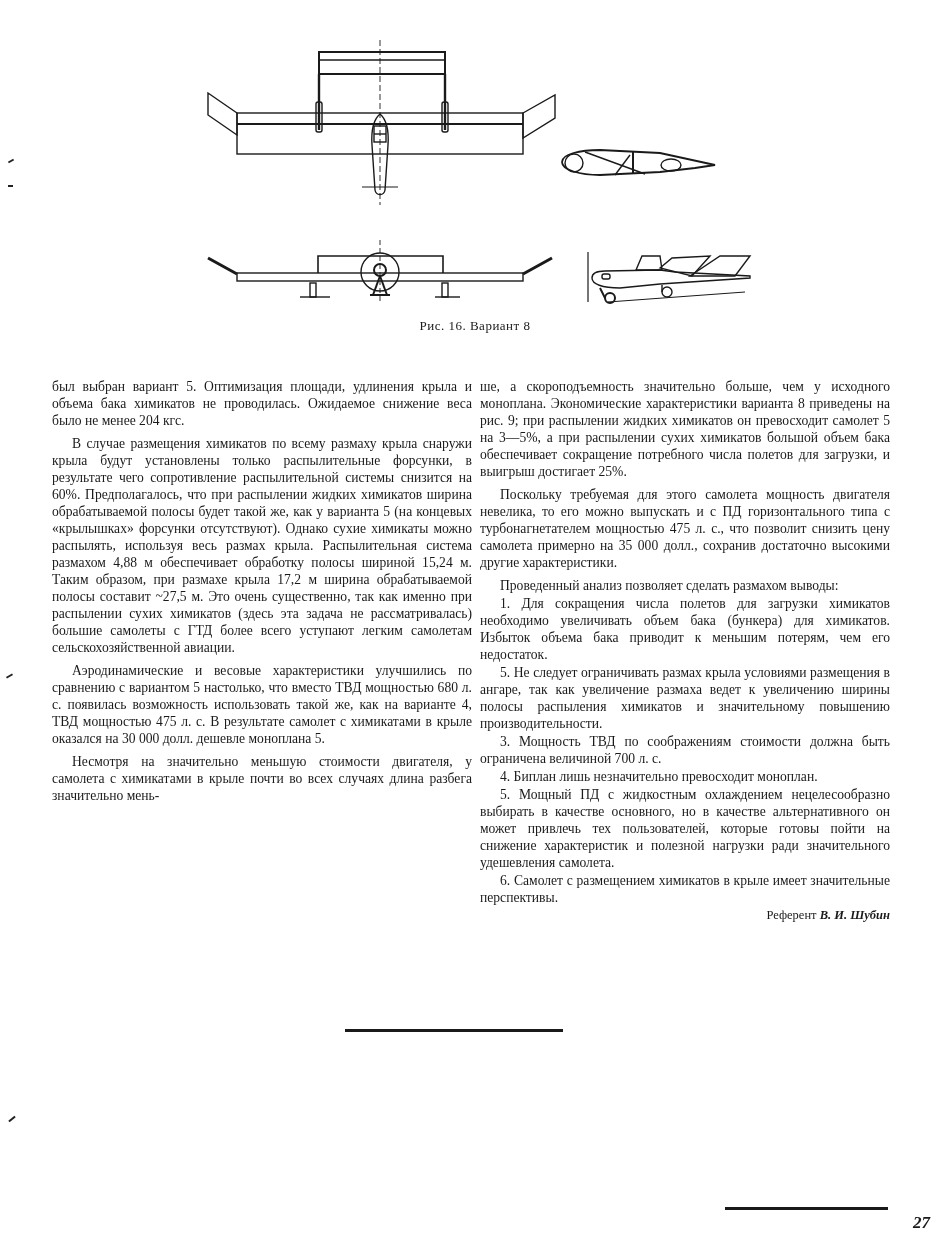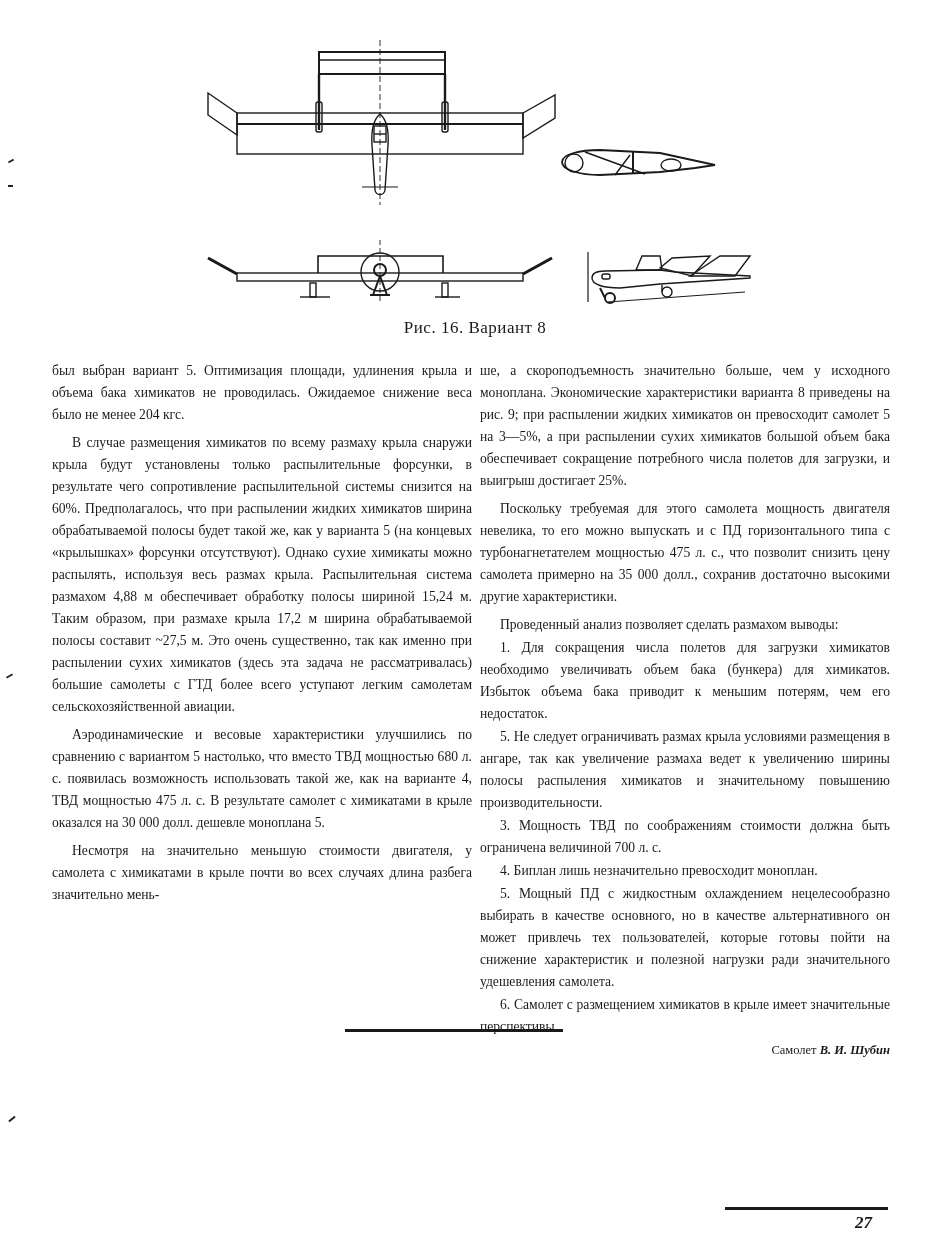--- a/index.html
+++ b/index.html
@@ -1,33 +1,33 @@
 <!DOCTYPE html>
 <html><head>
 <meta charset="utf-8">
 <style>
   html, body { margin:0; padding:0; background:#ffffff; }
   body { width:942px; height:1260px; position:relative; overflow:hidden; color:#1a1a1a;
          font-family:"Liberation Serif","DejaVu Serif",serif; }
   .figure { position:absolute; left:190px; top:40px; width:570px; height:300px; }
   .figure svg { position:absolute; left:0; top:0; }
   .caption { position:absolute; left:190px; top:318px; width:570px; text-align:center;
-             font-size:17px; letter-spacing:0.5px; }
-  .col { position:absolute; top:360px; width:420px; font-size:13.6px; line-height:22px;
+             font-size:13px; letter-spacing:0.5px; }
+  .col { position:absolute; top:378px; width:420px; font-size:13.6px; line-height:17px;
          text-align:justify; }
   .col.left { left:52px; }
   .col.right { left:480px; width:410px; }
   .col p { margin:0 0 6px 0; text-indent:20px; hyphens:auto; }
   .col p.noindent { text-indent:0; }
   .col p.item { margin:0 0 1px 0; }
   .referent { text-align:right; margin-top:1px; font-size:12.5px; }
   .referent .name { font-style:italic; font-weight:bold; }
   .sep-rule { position:absolute; left:345px; top:1029px; width:218px; height:3px; background:#1a1a1a; }
   .page-rule { position:absolute; left:725px; top:1207px; width:163px; height:3px; background:#1a1a1a; }
-  .page-num { position:absolute; left:834px; top:1213px; width:38px; text-align:right;
+  .page-num { position:absolute; left:892px; top:1213px; width:38px; text-align:right;
               font-size:17px; font-weight:bold; font-style:italic; }
   .specks span { position:absolute; background:#222; width:2px; height:2px; }
 </style>
 </head>
 <body>
 
 <div class="figure">
   <svg width="570" height="300" viewBox="0 0 570 300" fill="none" stroke="#1a1a1a" stroke-width="1.4">
 
     <g>
@@ -110,21 +110,21 @@
   <p class="noindent">ше, а скороподъемность значительно больше, чем у исходного моноплана. Экономические характеристики варианта 8 приведены на рис. 9; при распылении жидких химикатов он превосходит самолет 5 на 3—5%, а при распылении сухих химикатов большой объем бака обеспечивает сокращение потребного числа полетов для загрузки, и выигрыш достигает 25%.</p>
   <p>Поскольку требуемая для этого самолета мощность двигателя невелика, то его можно выпускать и с ПД горизонтального типа с турбонагнетателем мощностью 475 л. с., что позволит снизить цену самолета примерно на 35 000 долл., сохранив достаточно высокими другие характеристики.</p>
   <p class="item">Проведенный анализ позволяет сделать размахом выводы:</p>
   <p class="item">1. Для сокращения числа полетов для загрузки химикатов необходимо увеличивать объем бака (бункера) для химикатов. Избыток объема бака приводит к меньшим потерям, чем его недостаток.</p>
   <p class="item">5. Не следует ограничивать размах крыла условиями размещения в ангаре, так как увеличение размаха ведет к увеличению ширины полосы распыления химикатов и значительному повышению производительности.</p>
   <p class="item">3. Мощность ТВД по соображениям стоимости должна быть ограничена величиной 700 л. с.</p>
   <p class="item">4. Биплан лишь незначительно превосходит моноплан.</p>
   <p class="item">5. Мощный ПД с жидкостным охлаждением нецелесообразно выбирать в качестве основного, но в качестве альтернативного он может привлечь тех пользователей, которые готовы пойти на снижение характеристик и полезной нагрузки ради значительного удешевления самолета.</p>
   <p class="item">6. Самолет с размещением химикатов в крыле имеет значительные перспективы.</p>
   <div class="referent">
-    <span>Самолет</span>
+    <span>Референт</span>
     <span class="name">В. И. Шубин</span>
   </div>
 </div>
 
 <div class="sep-rule"></div>
 <div class="page-rule"></div>
 <div class="page-num">27</div>
 
 <div class="specks">
   <span style="left:8px;top:160px;width:6px;height:2px;transform:rotate(-30deg)"></span>

